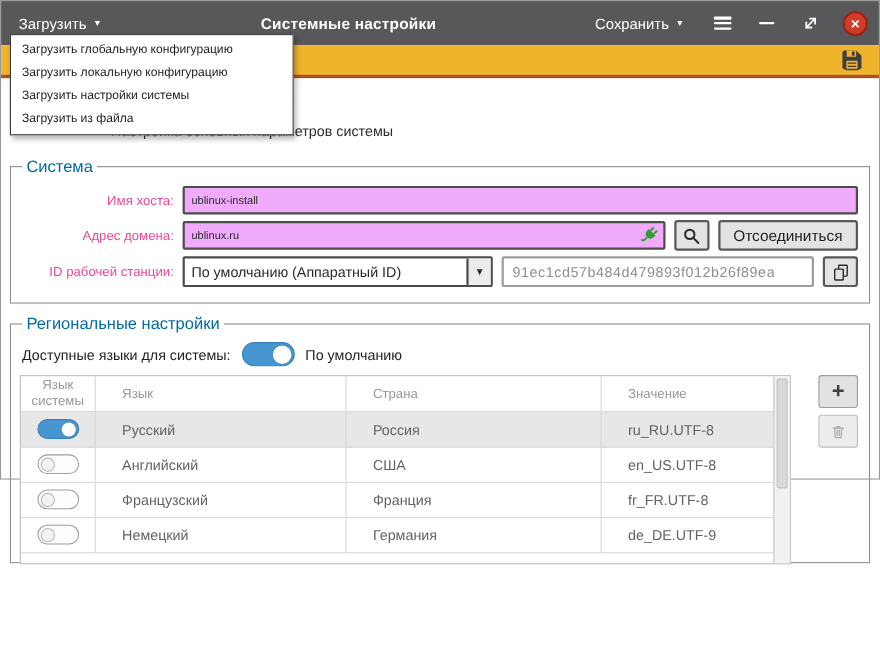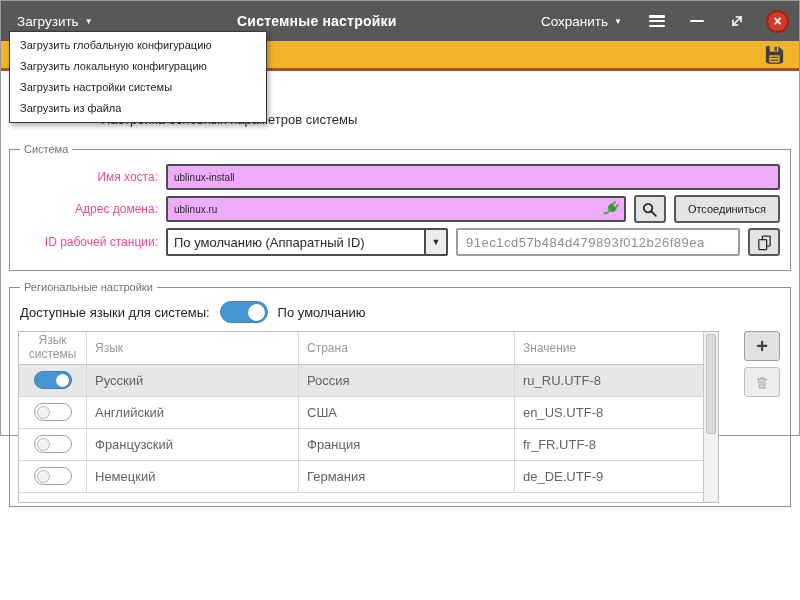--- a/index.html
+++ b/index.html
@@ -32,33 +32,33 @@
   .app-header { display:flex; align-items:flex-start; padding:10px 0 2px 18px; height:70px; }
   .gears { position:relative; width:82px; height:56px; flex:0 0 82px; }
   .gear-big { position:absolute; left:26px; top:-8px; font-size:44px; color:#72849a; line-height:1; }
   .gear-small { position:absolute; left:0px; top:14px; font-size:32px; color:#2e6fae; line-height:1; }
   .header-text { padding-top:6px; }
   .header-title { font-size:15px; font-weight:bold; color:#1f1f1f; margin-bottom:8px; }
   .header-sub { font-size:13px; color:#2c2c2c; }
 
   
   fieldset { border:1px solid #8f8f8f; margin:2px 8px 0; padding:4px 8px 9px; }
-  legend { font-size:11px; color:#737373; padding:0 4px; margin-left:2px;margin-top:28px; }
+  legend { font-size:15px; color:#0369a1; padding:0 4px; margin-left:2px;margin-top:28px; }
 
   .frow { display:flex; align-items:center; margin:5px 2px; gap:8px; }
   .flabel { width:138px; text-align:right; font-size:12px; color:#ec4899; flex:0 0 138px; }
 
   .tinput { height:26px; border:2px solid #4c4c4c; background:#f0abfc; font-family:inherit; font-size:10px; color:#2a2a2a; padding:0 6px; border-radius:2px; }
   .host-input { flex:1; }
   .domain-wrap { flex:1; position:relative; display:flex; }
   .domain-wrap input { width:100%; padding-right:28px; }
   .plug-ico { position:absolute; right:5px; top:3px; width:20px; height:20px; }
 
   .sq-btn { width:32px; height:28px; border:2px solid #585858; background:#e3e3e3; border-radius:3px; display:flex; align-items:center; justify-content:center; cursor:pointer; flex:0 0 32px; }
-  .txt-btn { height:28px; border:2px solid #585858; background:#e3e3e3; border-radius:3px; font-family:inherit; font-size:11px; color:#1f1f1f; padding:0 12px; cursor:pointer; }
+  .txt-btn { height:28px; border:2px solid #585858; background:#e3e3e3; border-radius:3px; font-family:inherit; font-size:14px; color:#1f1f1f; padding:0 12px; cursor:pointer; }
 
   .combo { width:282px; flex:0 0 282px; height:28px; border:2px solid #4c4c4c; border-radius:2px; background:#fff; display:flex; align-items:center; cursor:pointer; }
   .combo-text { flex:1; font-size:13px; color:#2a2a2a; padding:0 6px; white-space:nowrap; overflow:hidden; }
   .combo-arrow { width:22px; height:100%; border-left:2px solid #4c4c4c; display:flex; align-items:center; justify-content:center; font-size:9px; color:#2a2a2a; background:#ececec; }
 
   .id-field { flex:1; height:28px; border:2px solid #9c9c9c; border-radius:2px; background:#fff; color:#8a8f94; font-size:13px; display:flex; align-items:center; padding:0 8px; letter-spacing:.5px; }
 
   
   .regional { margin-top:10px; height:226px; }
   .toggle-row { display:flex; align-items:center; gap:10px; margin:4px 2px 8px; }
@@ -71,21 +71,21 @@
   .switch.off { background:#fdfdfd; border:1.5px solid #9aa0a6; }
   .knob { position:absolute; top:2px; border-radius:50%; background:#fff; }
   .switch.big .knob { width:17px; height:17px; }
   .switch.small .knob { width:13px; height:13px; top:1.5px; }
   .switch.on .knob { right:2px; box-shadow:0 0 1px rgba(0,0,0,.4); }
   .switch.off .knob { left:2px; border:1px solid #b5bac0; background:#f2f2f2; }
 
   .table-zone { display:flex; align-items:flex-start; }
   .lang-table { width:701px; border:1px solid #bdbdbd; background:#fff; display:flex; }
   .table-grid { width:686px; }
-  .trow { display:grid; grid-template-columns:68px 212px 216px 1fr; border-bottom:1px solid #d8d8d8; min-height:32px; align-items:center; }
+  .trow { display:grid; grid-template-columns:68px 212px 216px 1fr; border-bottom:1px solid #d8d8d8; min-height:32px; align-items:center;gap:16px; }
   .trow.header { min-height:30px; border-bottom:1px solid #c6c6c6; }
   .tcell { font-size:13px; color:#606468; padding:0 8px; border-right:1px solid #d8d8d8; height:100%; display:flex; align-items:center; }
   .tcell:last-child { border-right:none; }
   .trow.header .tcell { font-size:12px; color:#95989c; }
   .tcell.first { justify-content:center; text-align:center; padding:2px 2px; line-height:1.15; }
   .trow.selected { background:#e7e7e7; }
   .filler { height:9px; }
 
   .vscroll { width:15px; align-self:stretch; background:#f1f1f1; border-left:1px solid #c6c6c6; position:relative; }
   .vthumb { position:absolute; left:2px; right:2px; top:2px; height:100px; background:#d9d9d9; border:1px solid #c2c2c2; border-radius:2px; }

